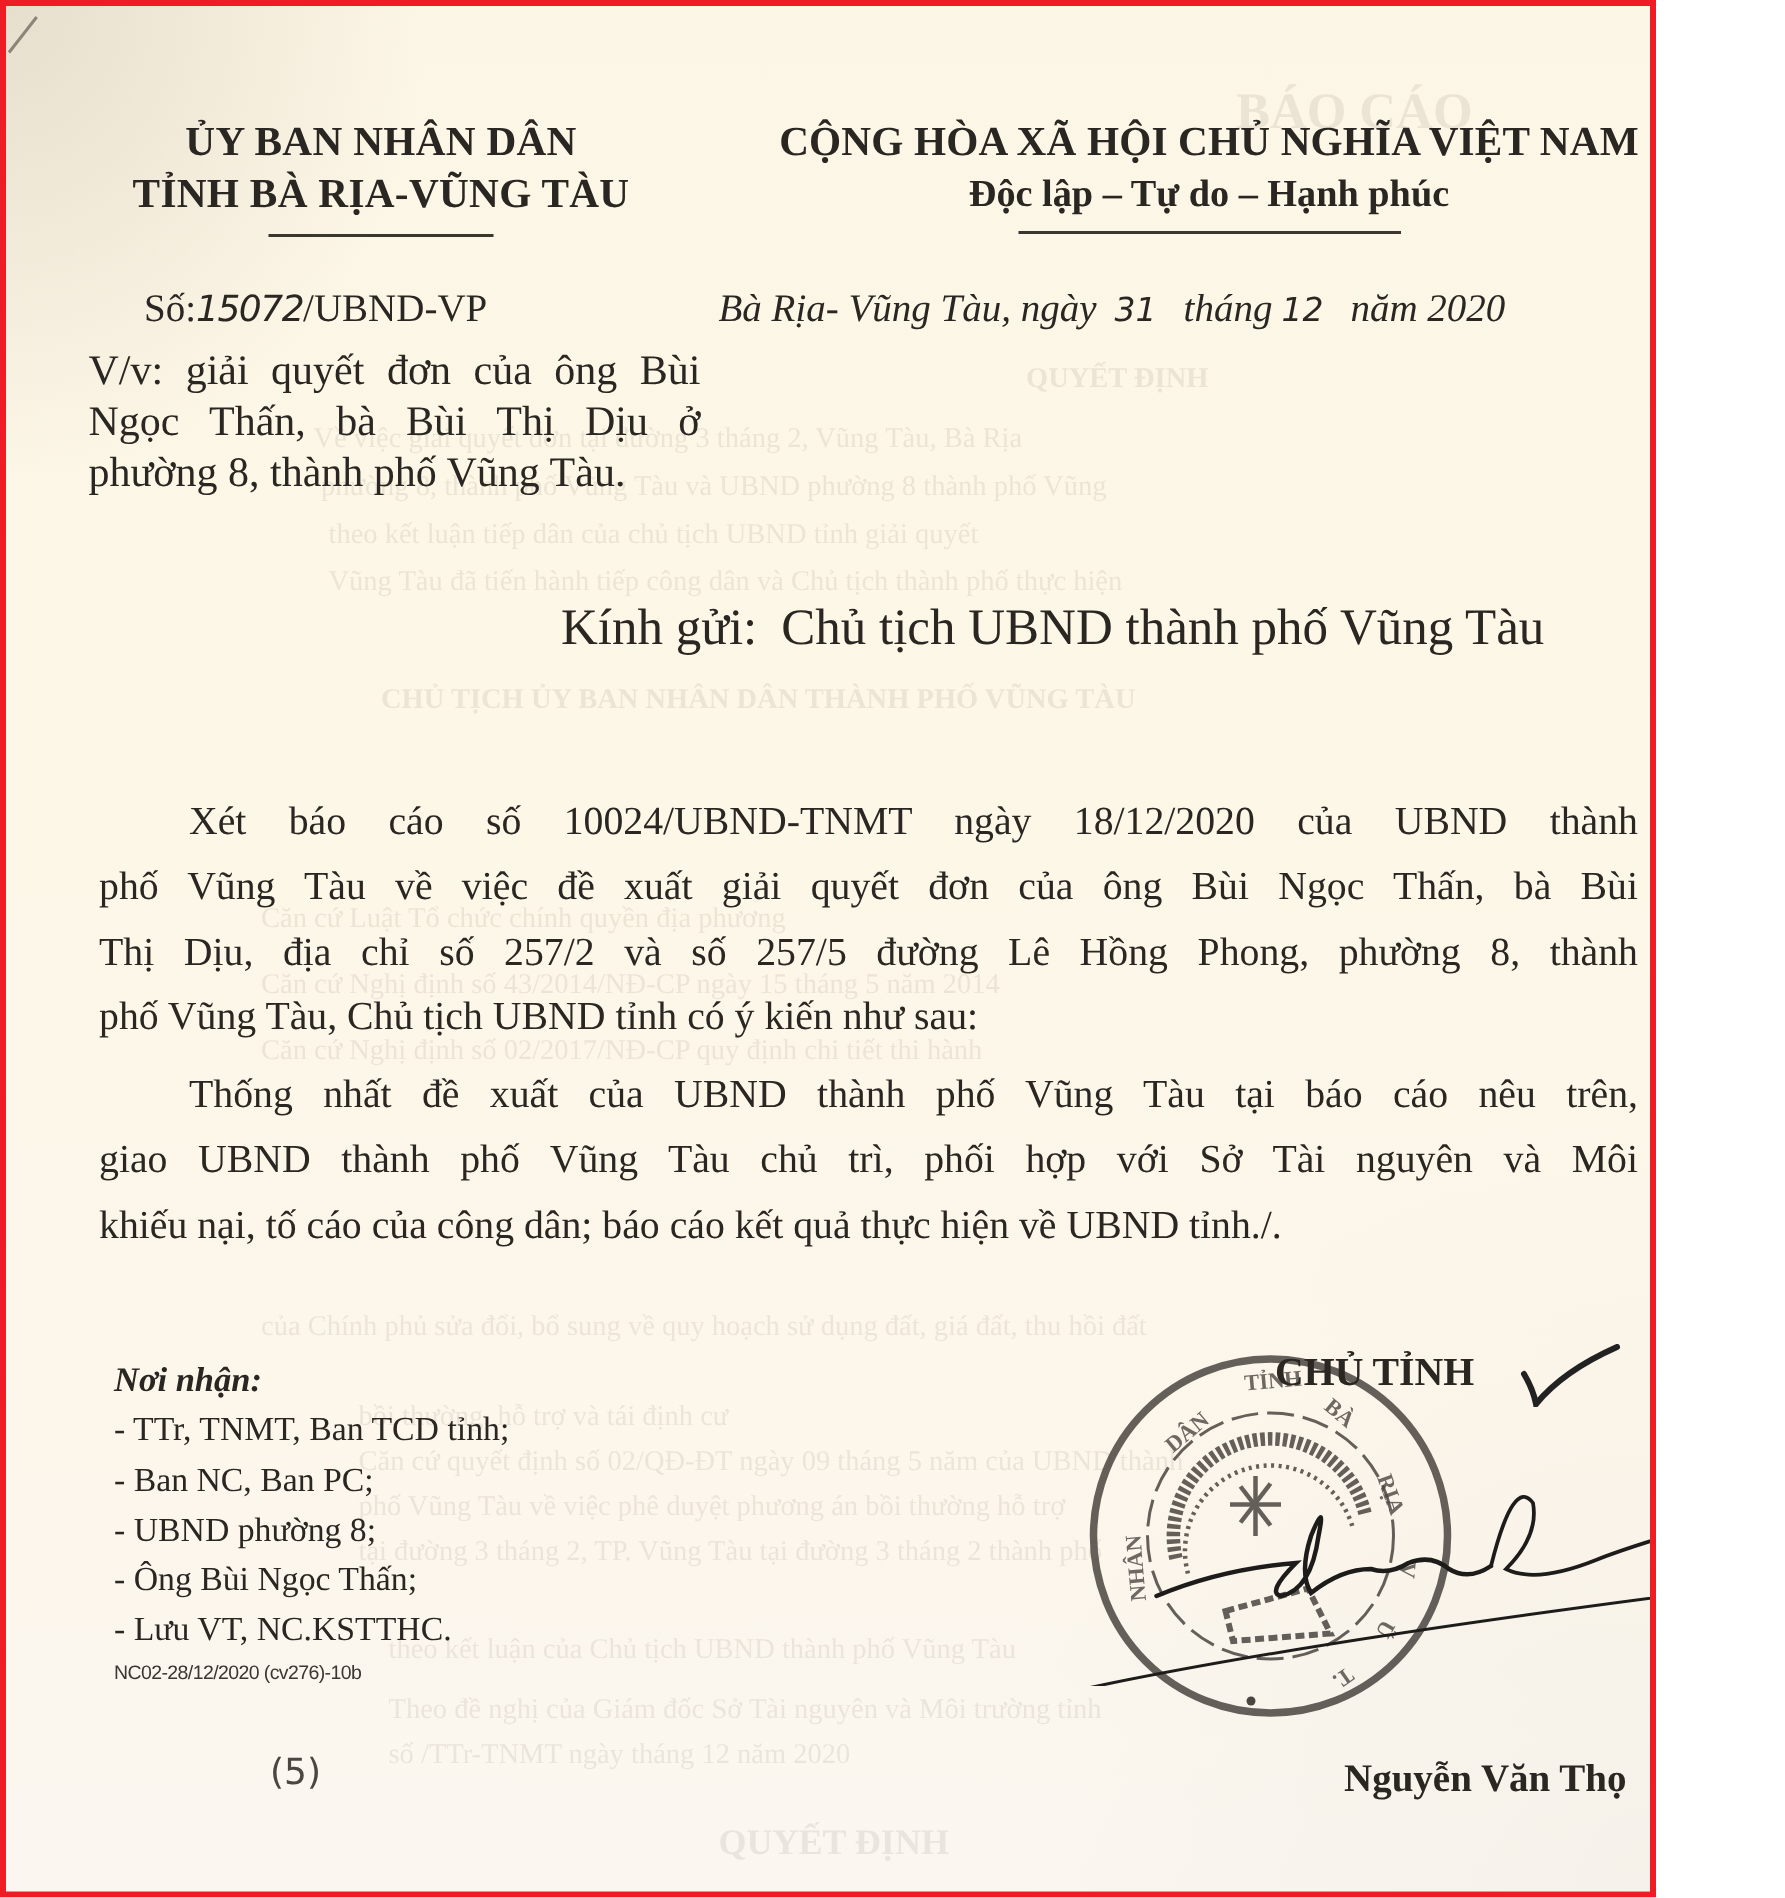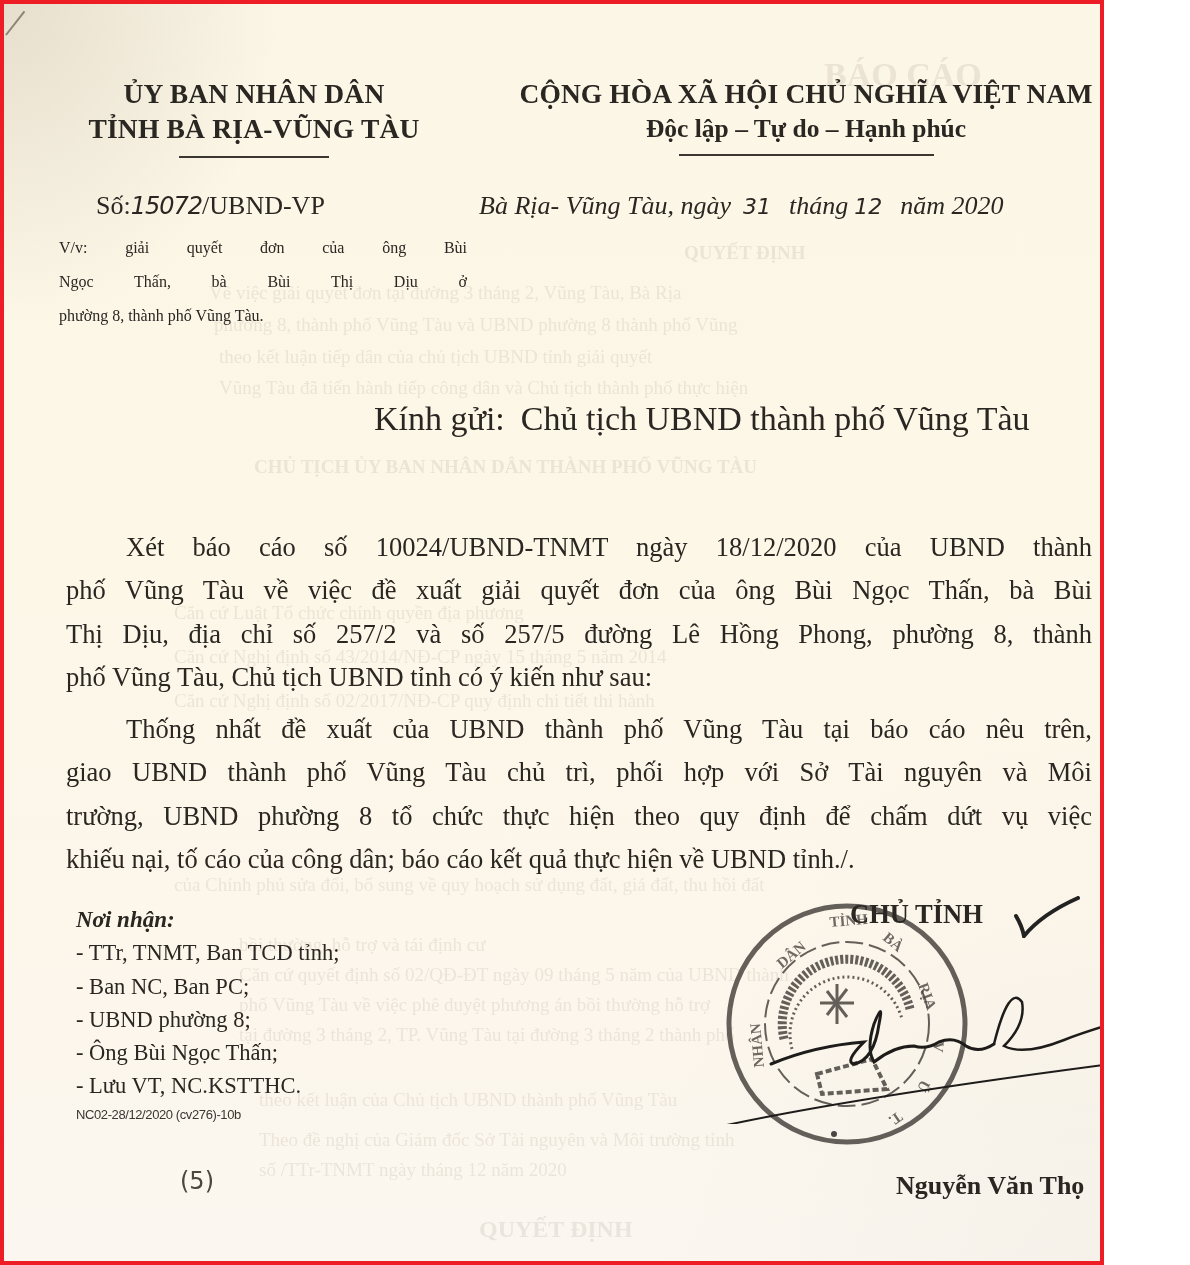--- a/index.html
+++ b/index.html
@@ -33,21 +33,21 @@
 
     .hdr-left { left: 40px; top: 72px; width: 420px; text-align: center; font-weight: bold; font-size: 27.5px; line-height: 35px; letter-spacing: 0.2px; }
     .hdr-left .rule { width: 150px; height: 2px; background: #3a3630; margin: 10px auto 0; }
     .hdr-right { left: 462px; top: 72px; width: 680px; text-align: center; font-weight: bold; line-height: 35px; }
     .hdr-right .l1 { font-size: 27.5px; letter-spacing: 0.1px; }
     .hdr-right .l2 { font-size: 25.5px; }
     .hdr-right .rule { width: 255px; height: 2px; background: #3a3630; margin: 8px auto 0; }
 
     .doc-no { left: 92px; top: 187px; font-size: 26px; }
     .doc-no .hand { font-family: "DejaVu Sans", sans-serif; font-style: italic; font-size: 24px; letter-spacing: -1px; }
-    .subject { left: 55px; top: 227px; width: 408px; font-size: 16px; line-height: 34px; text-align: justify; text-align-last: left; white-space: normal; }
+    .subject { left: 55px; top: 227px; width: 408px; font-size: 28px; line-height: 34px; text-align: justify; text-align-last: left; white-space: normal; }
     .subject .line { display: block; text-align: justify; text-align-last: justify; }
     .subject .line.last { text-align-last: left; }
 
     .place-date { left: 475px; top: 187px; font-style: italic; font-size: 26px; }
     .place-date .hand { font-family: "DejaVu Sans", sans-serif; font-size: 22px; display: inline-block; margin: 0 18px 0 12px; }
 
     .recipient { left: 370px; top: 396px; font-size: 34px; }
     .recipient .lbl { margin-right: 16px; }
 
     .para { left: 62px; width: 1026px; font-size: 26.5px; line-height: 43.3px; white-space: normal; }
@@ -130,21 +130,20 @@
   <div class="abs para p1">
     <span class="line indent">Xét báo cáo số 10024/UBND-TNMT ngày 18/12/2020 của UBND thành</span>
     <span class="line">phố Vũng Tàu về việc đề xuất giải quyết đơn của ông Bùi Ngọc Thấn, bà Bùi</span>
     <span class="line">Thị Dịu, địa chỉ số 257/2 và số 257/5 đường Lê Hồng Phong, phường 8, thành</span>
     <span class="line last">phố Vũng Tàu, Chủ tịch UBND tỉnh có ý kiến như sau:</span>
   </div>
 
   <div class="abs para p2">
     <span class="line indent">Thống nhất đề xuất của UBND thành phố Vũng Tàu tại báo cáo nêu trên,</span>
     <span class="line">giao UBND thành phố Vũng Tàu chủ trì, phối hợp với Sở Tài nguyên và Môi</span>
-    <span class="line">trường, UBND phường 8 tổ chức thực hiện theo quy định để chấm dứt vụ việc</span>
     <span class="line last">khiếu nại, tố cáo của công dân; báo cáo kết quả thực hiện về UBND tỉnh./.</span>
   </div>
 
   <div class="abs recv">
     <span class="item title">Nơi nhận:</span>
     <span class="item">- TTr, TNMT, Ban TCD tỉnh;</span>
     <span class="item">- Ban NC, Ban PC;</span>
     <span class="item">- UBND phường 8;</span>
     <span class="item">- Ông Bùi Ngọc Thấn;</span>
     <span class="item">- Lưu VT, NC.KSTTHC.</span>

